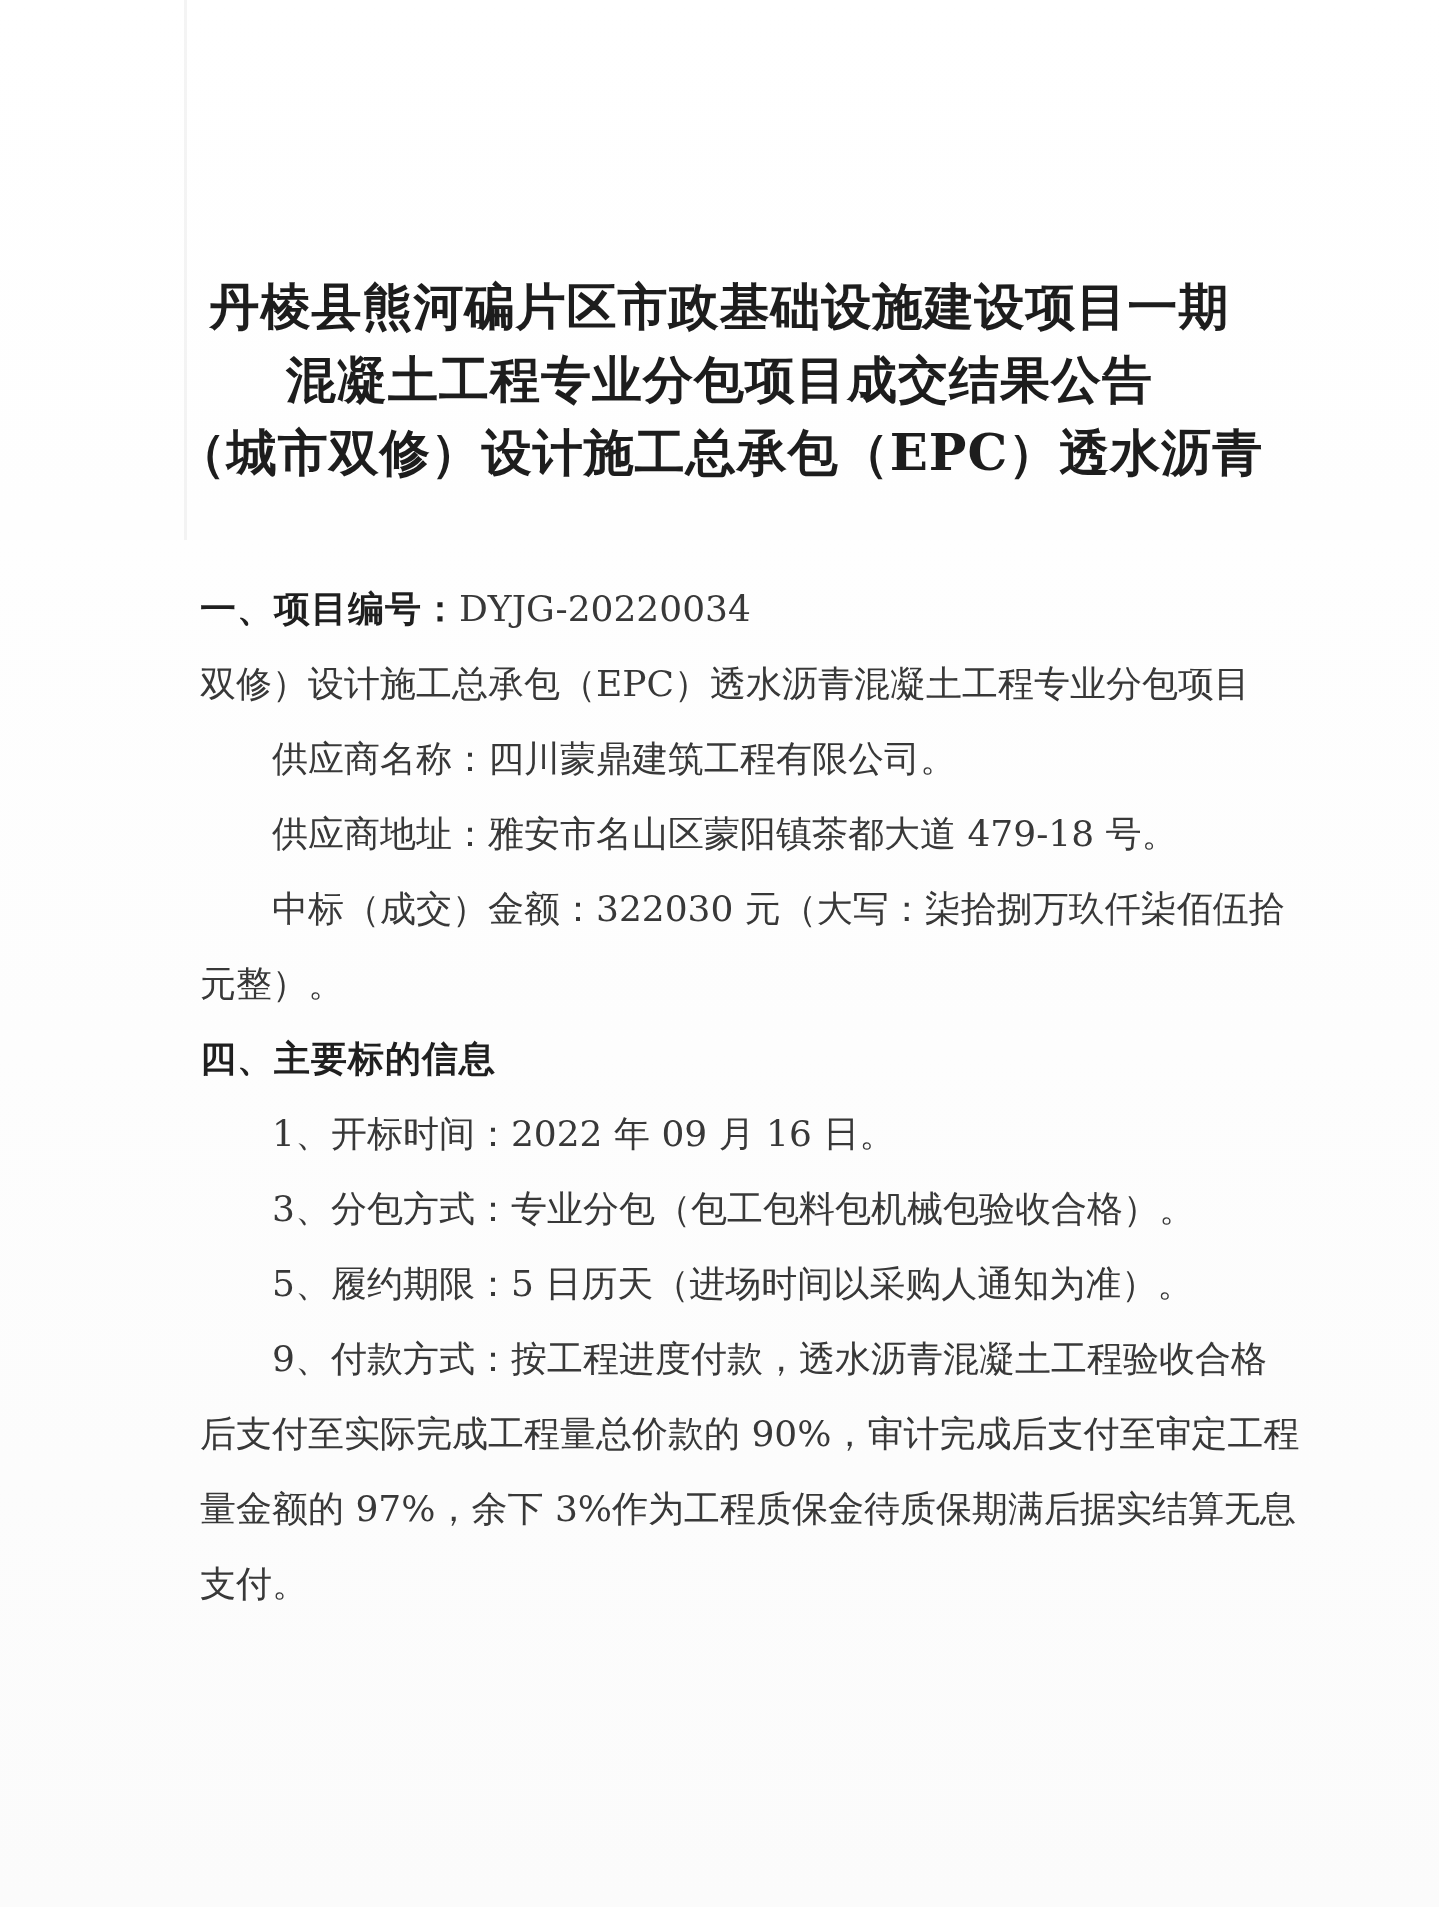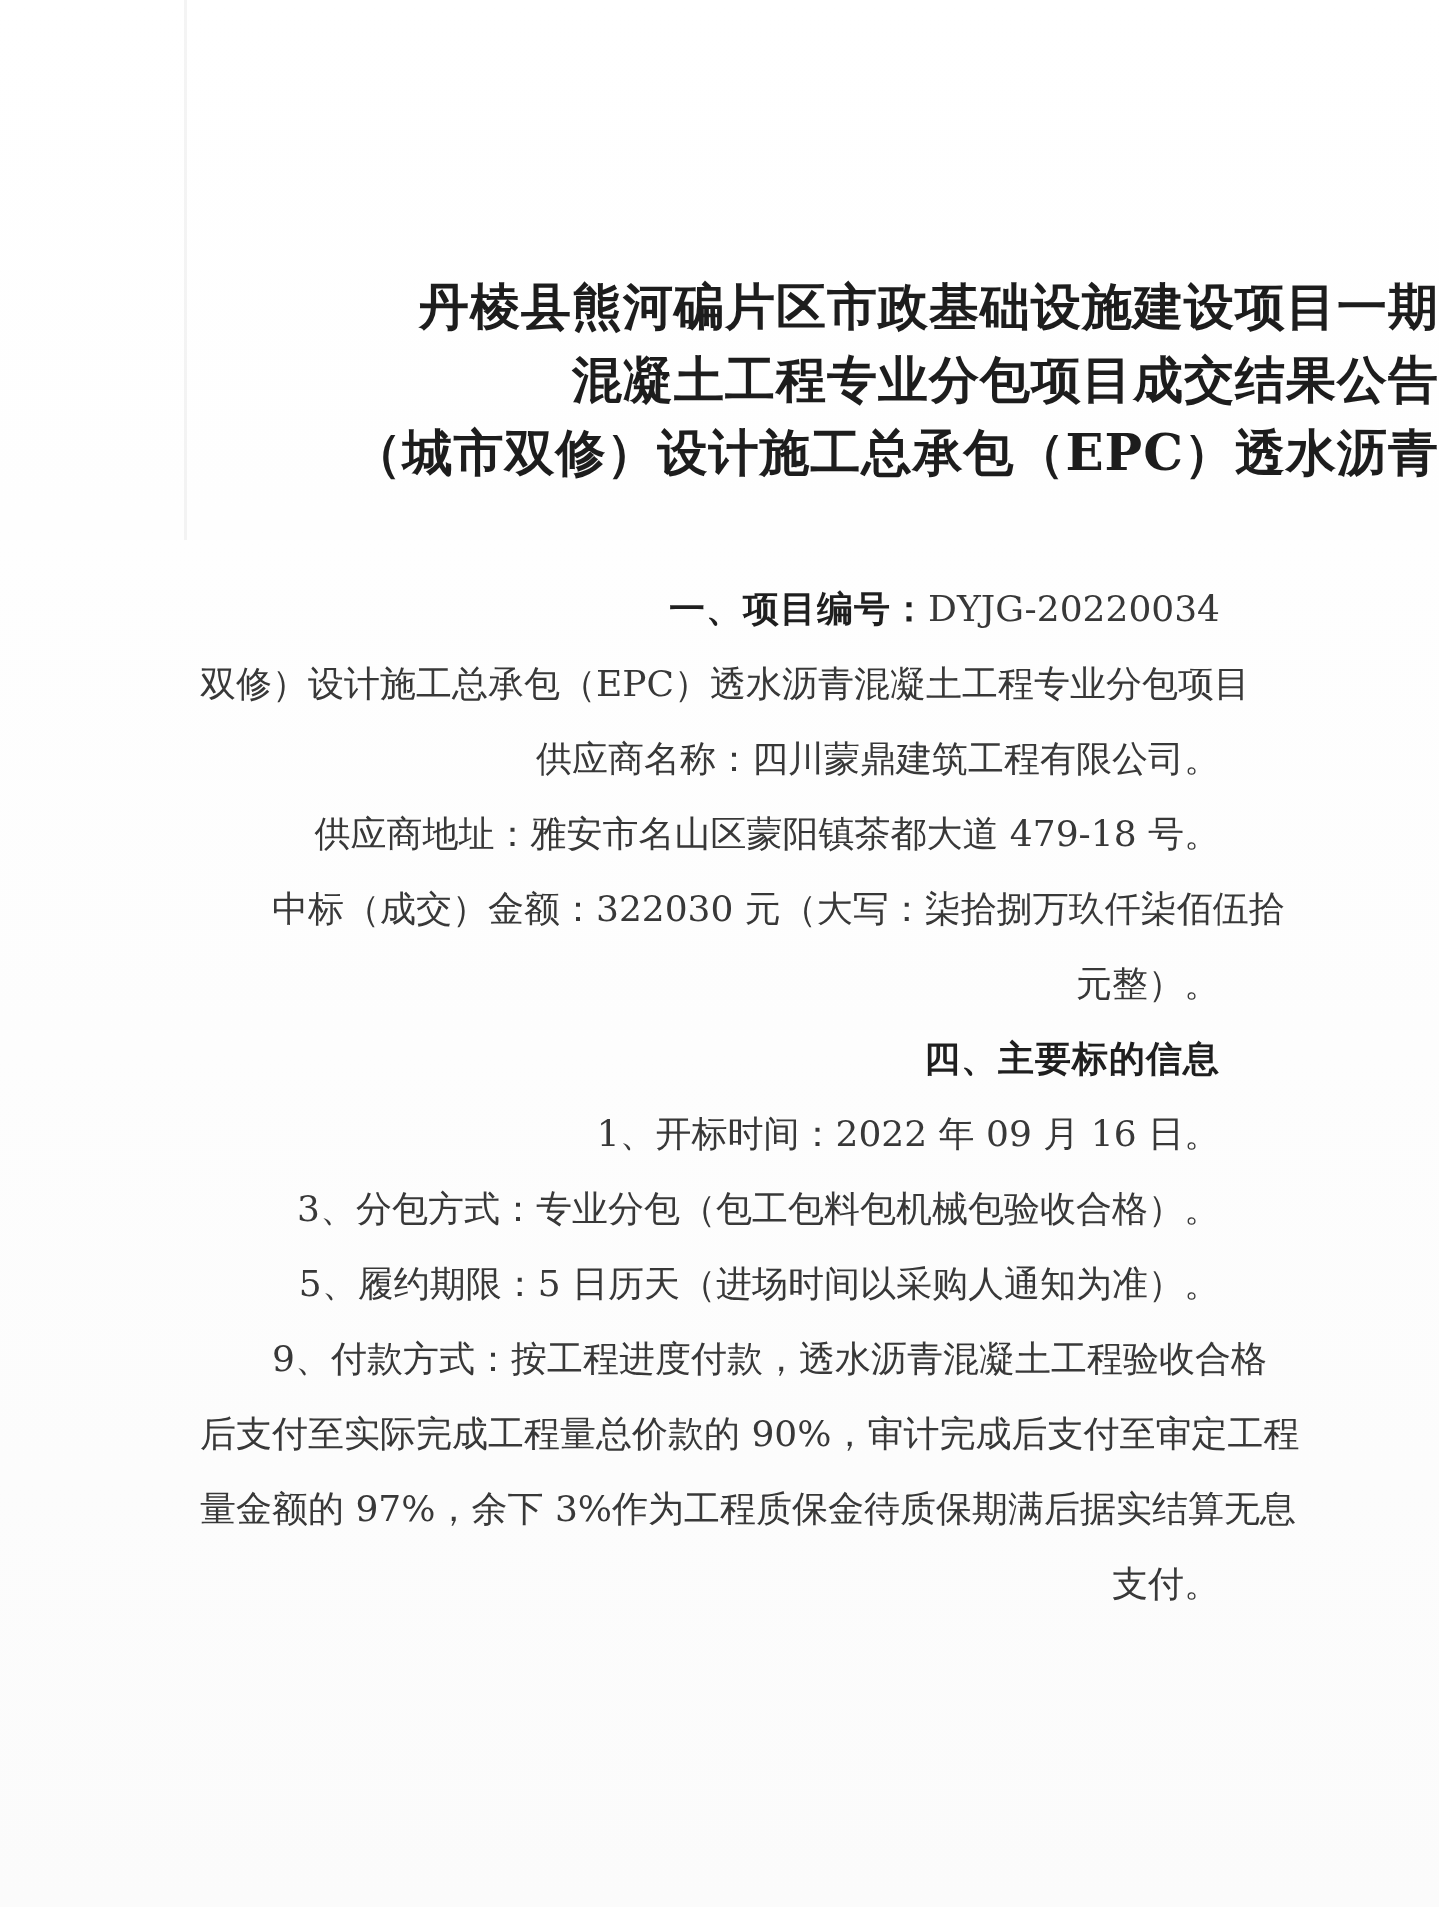--- a/index.html
+++ b/index.html
@@ -23,42 +23,41 @@
     top: 0;
     width: 3px;
     height: 540px;
     background: rgba(0,0,0,0.045);
   }
   .title {
     position: absolute;
     top: 270px;
     left: 0;
     width: 100%;
-    text-align: right;
+    text-align: center;
     font-family: "DejaVu Serif", "Liberation Serif", serif;
     font-weight: bold;
     font-size: 50px;
     line-height: 73px;
     color: #1d1d1d;
     letter-spacing: 1px;
   }
   .title .t-line { display: block; }
   .doc-body {
     position: absolute;
     top: 571px;
     left: 200px;
     width: 1020px;
     font-size: 36px;
     line-height: 75px;
     color: #363636;
   }
   .line {
     white-space: nowrap;
     font-weight: normal;
-    text-align: right;
   }
   .line.indent { text-indent: 2em; }
   .hd {
     font-family: "DejaVu Sans", "Liberation Sans", sans-serif;
     font-weight: bold;
     color: #1f1f1f;
     letter-spacing: 1px;
   }
   .val {
     font-family: "DejaVu Serif", "Liberation Serif", serif;

